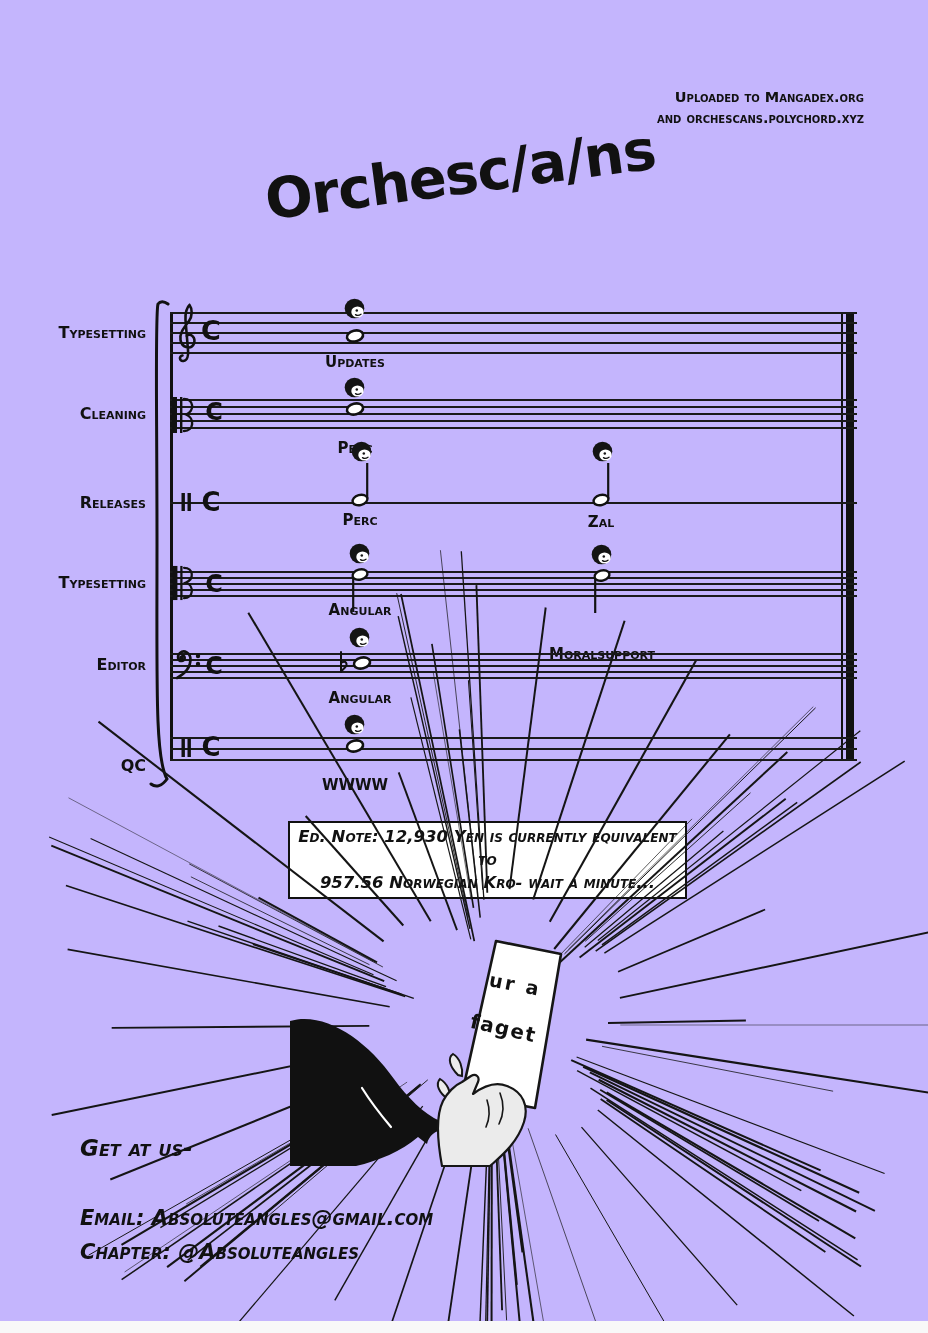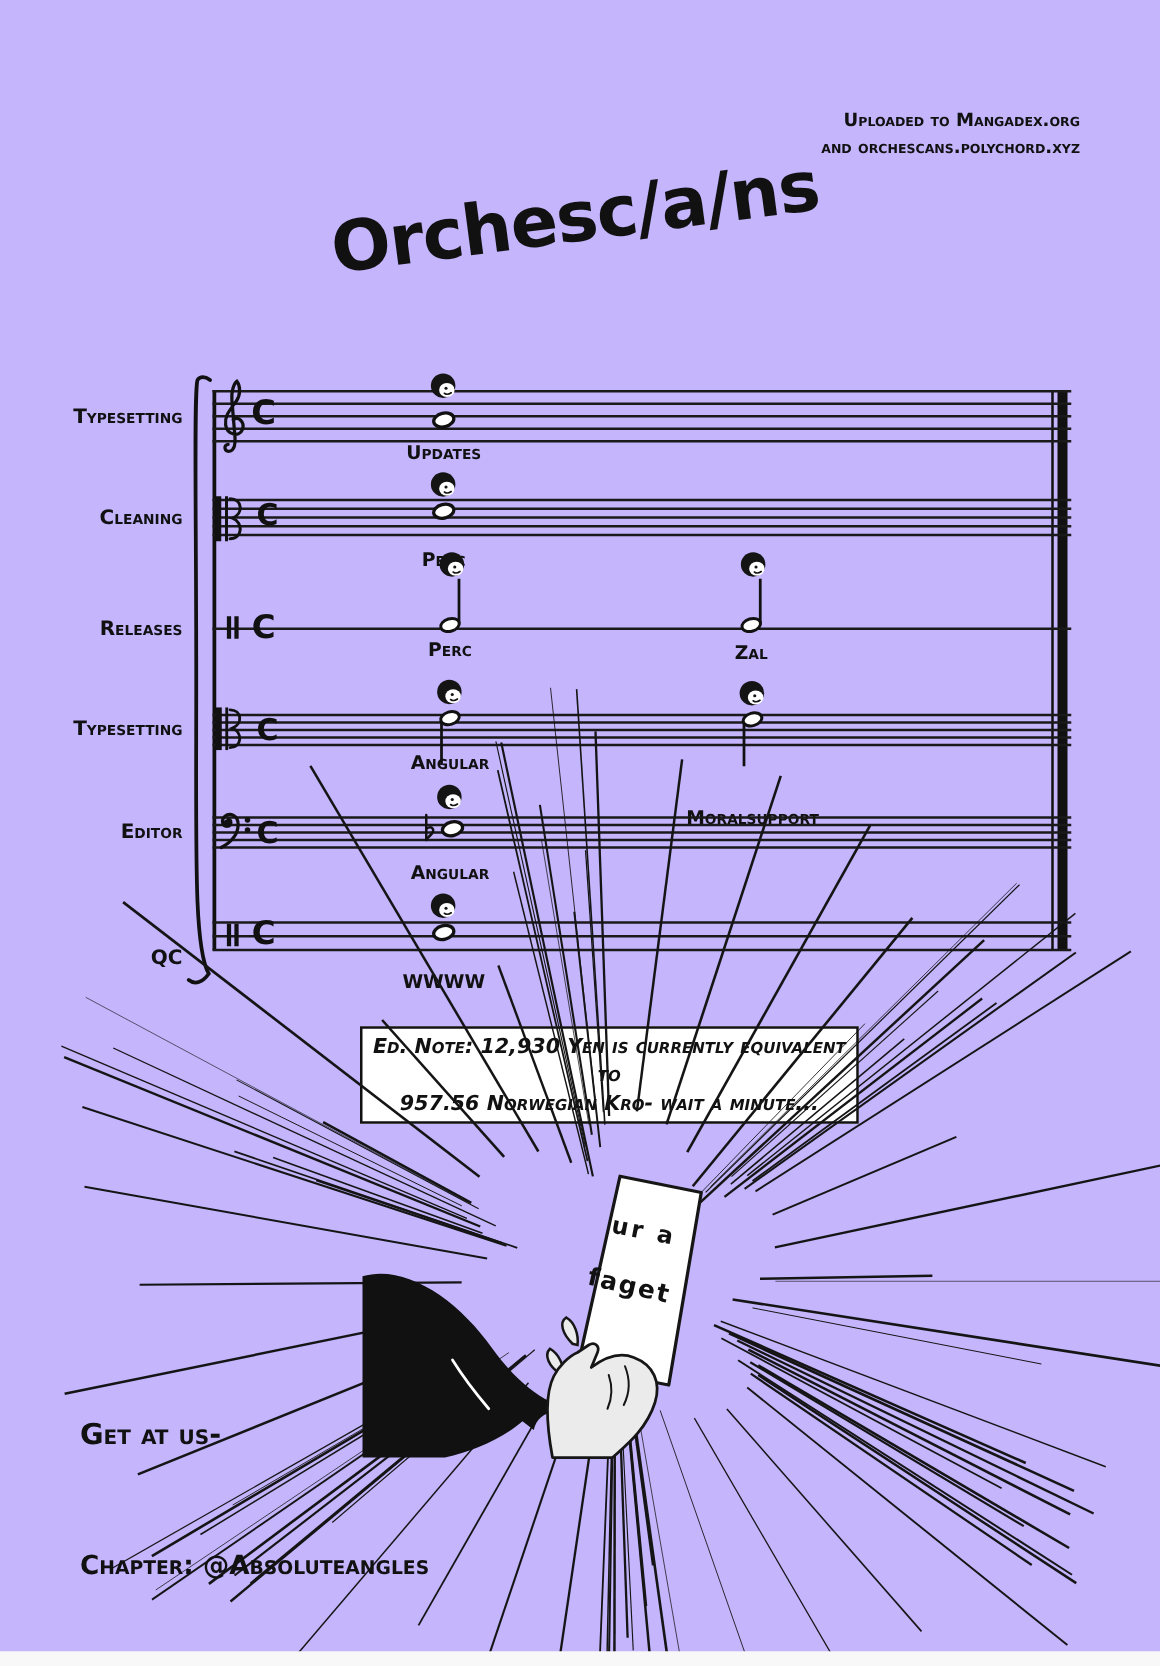--- a/index.html
+++ b/index.html
@@ -12,21 +12,21 @@
   .rlabel{position:absolute;left:14px;width:132px;text-align:right;font-size:16px;line-height:18px;}
   .tsig{position:absolute;width:28px;text-align:center;font-size:27px;line-height:27px;font-weight:bold;}
   .credit{position:absolute;width:200px;text-align:center;font-size:15px;line-height:16px;}
   .title{position:absolute;left:165px;top:142px;width:590px;text-align:center;
          font-size:56px;font-weight:bold;letter-spacing:-1px;transform:rotate(-7.5deg);}
   .subtitle{position:absolute;left:114px;top:246px;width:700px;text-align:center;font-size:28px;line-height:34px;}
   .subtitle sup{font-size:20px;}
   .upnote{position:absolute;right:64px;top:87px;text-align:right;font-size:14.5px;line-height:1.45;}
   .ednote{position:absolute;left:288px;top:821px;width:391px;border:2.5px solid #111;
           text-align:center;font-size:16.5px;line-height:1.38;font-style:italic;padding:3px 2px;background:#fff;}
-  .footer-line{position:absolute;left:64px;font-size:21px;line-height:24px;}
+  .footer-line{position:absolute;left:80px;font-size:21px;line-height:24px;font-style:italic;}
   svg{display:block;overflow:visible;}
 </style>
 </head>
 <body>
 
 <div class="page">
 
   <div class="upnote comic">
     <div>Uploaded to Mangadex.org</div>
     <div>and orchescans.polychord.xyz</div>
@@ -307,16 +307,17 @@
 
     <polygon points="206,56 271,69 245,223 172,209" fill="#fff" stroke="#161616" stroke-width="2.6" stroke-linejoin="round"></polygon>
     <text x="224" y="106" transform="rotate(11 224 106)" text-anchor="middle" font-size="19" font-weight="bold" letter-spacing="2.5" fill="#111">ur a</text>
     <text x="212" y="150" transform="rotate(13 212 150)" text-anchor="middle" font-size="20" font-weight="bold" letter-spacing="1.5" fill="#111">faget</text>
 
     <path d="M152 281 C147 254 146 230 153 216 C157 208 165 200 172 197 L181 191 C186 188 190 192 188 197 L183 209 C195 200 207 197 217 201 C233 207 239 221 234 237 C227 259 210 272 200 281 Z" fill="#ebebeb" stroke="#161616" stroke-width="2.2" stroke-linejoin="round"></path>
     <path d="M197 215 C200 224 200 233 196 242 M210 208 C214 218 214 229 209 239" stroke="#161616" stroke-width="1.6" fill="none" stroke-linecap="round"></path>
   </svg>
 
   <div class="footer-line comic" style="top:1135px;font-size:23px;line-height:26px">Get at us-</div>
+  <div class="footer-line comic" style="top:1206px">Email: Absoluteangles@gmail.com</div>
   <div class="footer-line comic" style="top:1240px">Chapter: @Absoluteangles</div>
 
   <div class="abs" style="left:0;top:1321px;width:928px;height:12px;background:#f8f8f8"></div>
 </div>
 
 </body></html>

